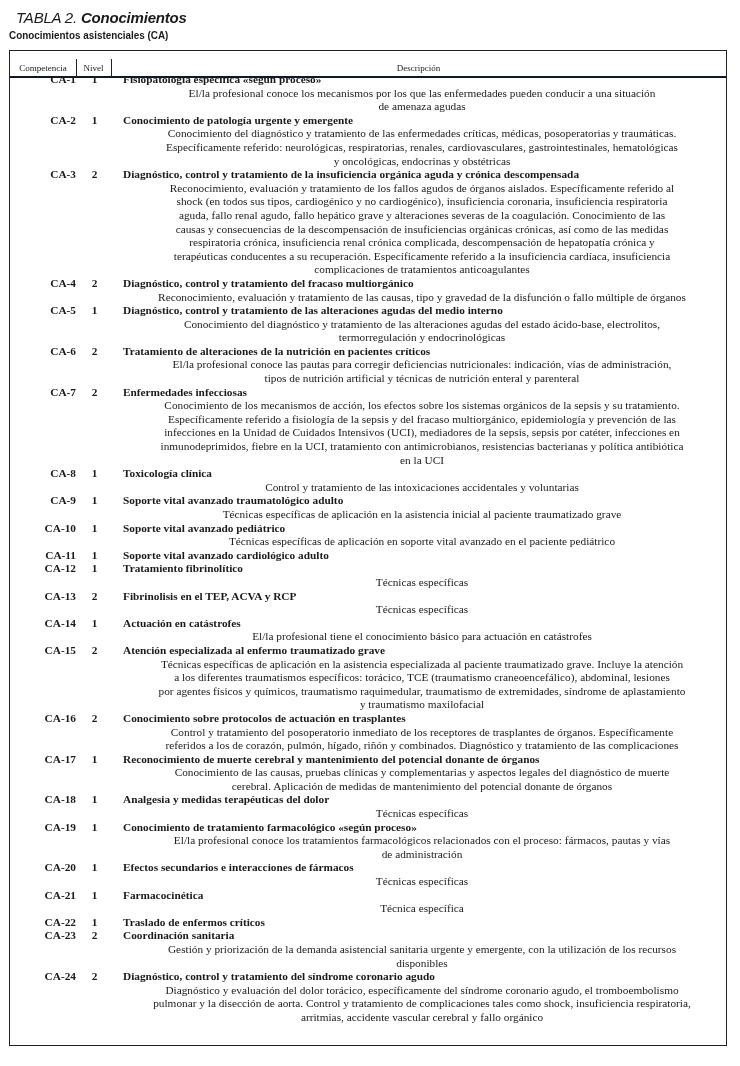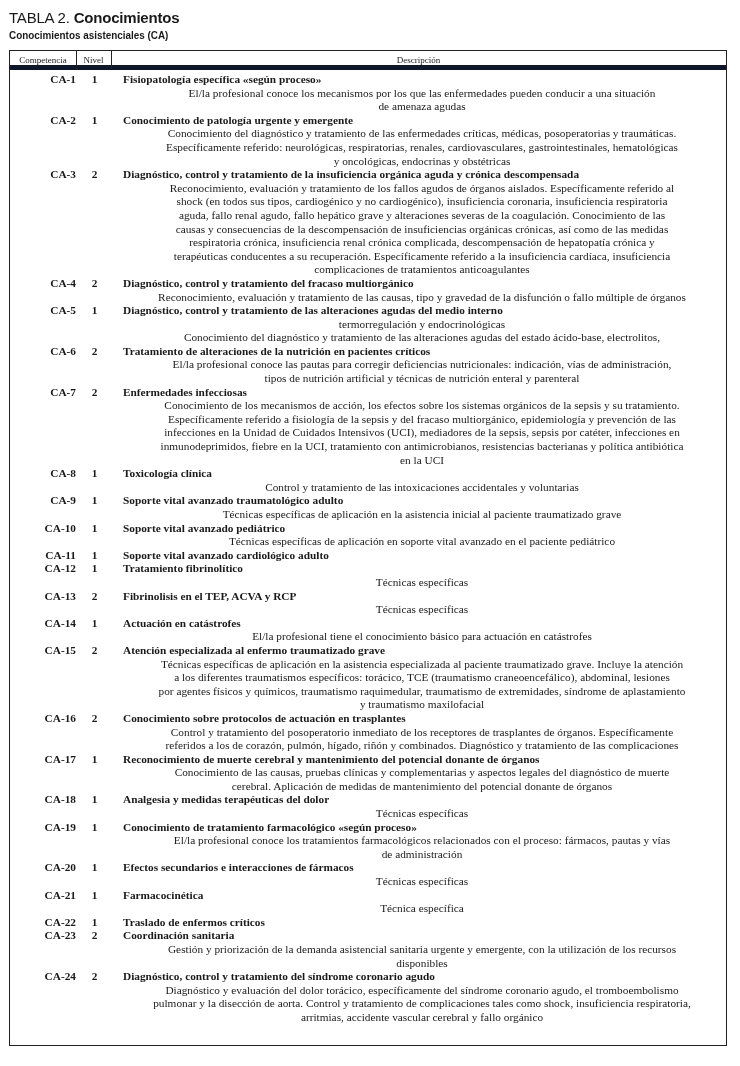--- a/index.html
+++ b/index.html
@@ -1,33 +1,33 @@
 <!DOCTYPE html>
 <html><head>
 <meta charset="utf-8">
 <style>
   html, body { margin: 0; padding: 0; background: #ffffff; }
   body { width: 740px; height: 1066px; position: relative; overflow: hidden; color: #1a1a1a; }
   .title {
-    position: absolute; left: 9px; top: 9px;
-    font-family: "Liberation Sans", sans-serif; font-size: 15px; letter-spacing: -0.2px;
+    position: absolute; left: 16px; top: 9px;
+    font-family: "Liberation Sans", sans-serif; font-size: 15px; letter-spacing: -0.2px; font-style: italic;
   }
   .title .bold { font-weight: bold; }
   .subtitle {
     position: absolute; left: 9px; top: 29px;
     font-family: "Liberation Sans", sans-serif; font-size: 11.5px; font-weight: bold;
     transform: scaleX(0.86); transform-origin: left top;
   }
   .tbl {
     position: absolute; left: 9px; top: 50px; width: 718px; height: 996px;
     border: 1px solid #222; box-sizing: border-box;
   }
   .thead {
-    position: absolute; left: 0; top: 0; width: 100%; height: 19px;
-    border-bottom: 5px solid #0f172a; box-sizing: border-box;
+    position: absolute; left: 0; top: 8px; width: 100%; height: 19px;
+    border-bottom: 2px solid #0f172a; box-sizing: border-box;
     font-family: "Liberation Serif", serif; font-size: 9px; text-decoration: underline;
   }
   .th { position: absolute; top: 0; height: 18px; line-height: 18px; text-align: center; }
   .th.c1 { left: 0; width: 66px; border-right: 1px solid #222; }
   .th.c2 { left: 66px; width: 35px; border-right: 1px solid #222; text-align: center; }
   .th.c3 { left: 101px; right: 0; }
   .tbody {
     position: absolute; left: 0; top: 22px; right: 0;
     font-family: "Liberation Serif", serif; font-size: 11.3px; line-height: 13.6px;
   }
@@ -93,22 +93,22 @@
         <div class="desc">
           <div class="head">Diagnóstico, control y tratamiento del fracaso multiorgánico</div>
           <div class="body">Reconocimiento, evaluación y tratamiento de las causas, tipo y gravedad de la disfunción o fallo múltiple de órganos</div>
         </div>
       </div>
       <div class="row">
         <div class="code">CA-5</div>
         <div class="lvl">1</div>
         <div class="desc">
           <div class="head">Diagnóstico, control y tratamiento de las alteraciones agudas del medio interno</div>
+          <div class="body">Conocimiento del diagnóstico y tratamiento de las alteraciones agudas del estado ácido-base, electrolitos,</div>
           <div class="body">termorregulación y endocrinológicas</div>
-          <div class="body">Conocimiento del diagnóstico y tratamiento de las alteraciones agudas del estado ácido-base, electrolitos,</div>
         </div>
       </div>
       <div class="row">
         <div class="code">CA-6</div>
         <div class="lvl">2</div>
         <div class="desc">
           <div class="head">Tratamiento de alteraciones de la nutrición en pacientes críticos</div>
           <div class="body">El/la profesional conoce las pautas para corregir deficiencias nutricionales: indicación, vías de administración,</div>
           <div class="body">tipos de nutrición artificial y técnicas de nutrición enteral y parenteral</div>
         </div>

